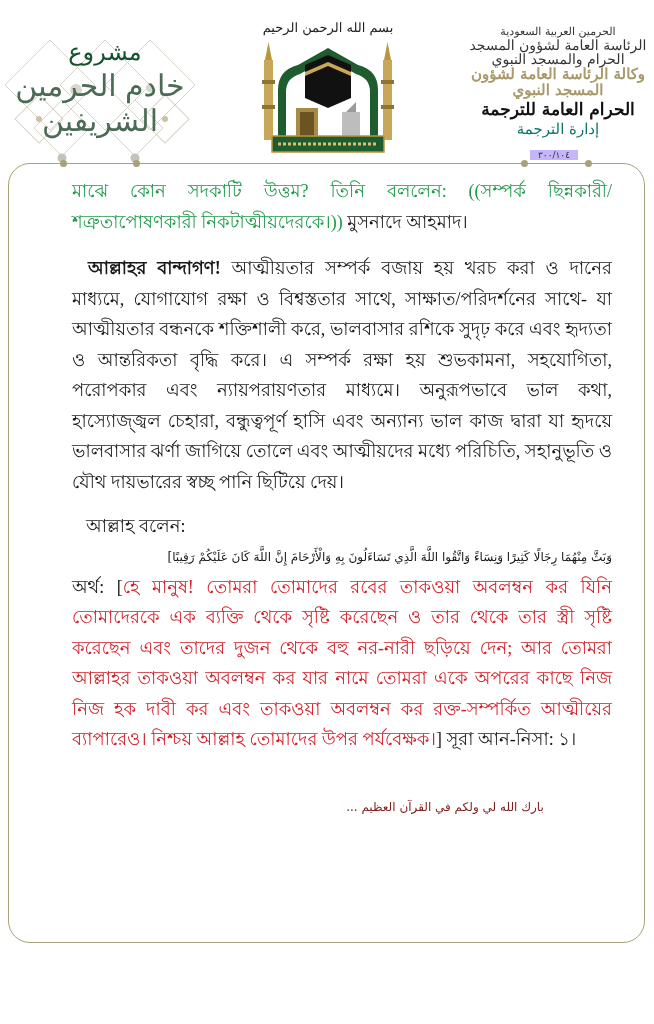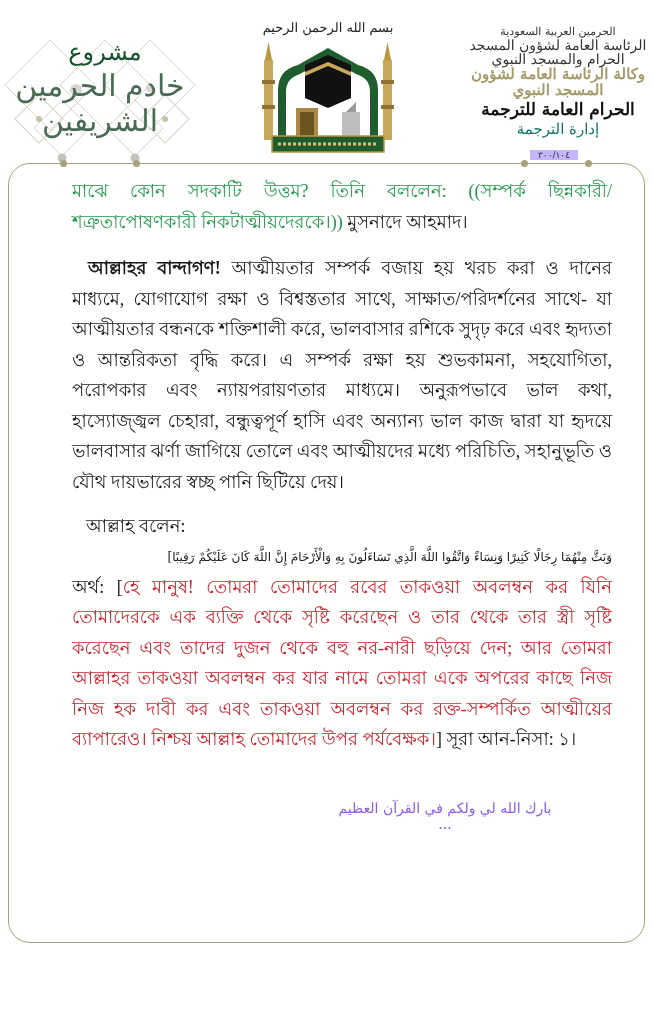--- a/index.html
+++ b/index.html
@@ -34,21 +34,21 @@
   .p { margin: 0; }
   .green { color: #1e9a4a; }
   .red { color: #d0202a; }
   .bold { font-weight: bold; }
   .para2 { margin-top: 16px; text-indent: 16px; }
   .quran-block { margin-top: 14px; }
   .quran-line1 { display: flex; justify-content: space-between; align-items: baseline; }
   .quran-line1 .label { font-family: Liberation Serif, serif; font-size: 18px; white-space: nowrap; padding-left: 14px; }
   .quran-line1 .ar { direction: rtl; font-family: "DejaVu Serif", serif; font-size: 14px; white-space: nowrap; }
   .quran-line2 { direction: rtl; text-align: right; font-family: "DejaVu Serif", serif; font-size: 12px; white-space: nowrap; line-height: 30px; }
-  .closing { position: absolute; left: 330px; top: 800px; width: 230px; text-align: center; direction: rtl; font-family: "DejaVu Serif", serif; font-size: 14px; color: #8b5cf6; }
+  .closing { position: absolute; left: 330px; top: 800px; width: 230px; text-align: center; direction: rtl; font-family: "DejaVu Serif", serif; font-size: 12px; color: #7f1d1d; }
 </style>
 </head>
 <body>
 
 <div class="header">
 
   <div class="logo-left">
     <svg class="pattern" width="200" height="135" viewBox="0 0 200 135">
       <g fill="none" stroke="#d6d3c8" stroke-width="1">
         <polygon points="50,10 95,55 50,100 5,55"></polygon>

